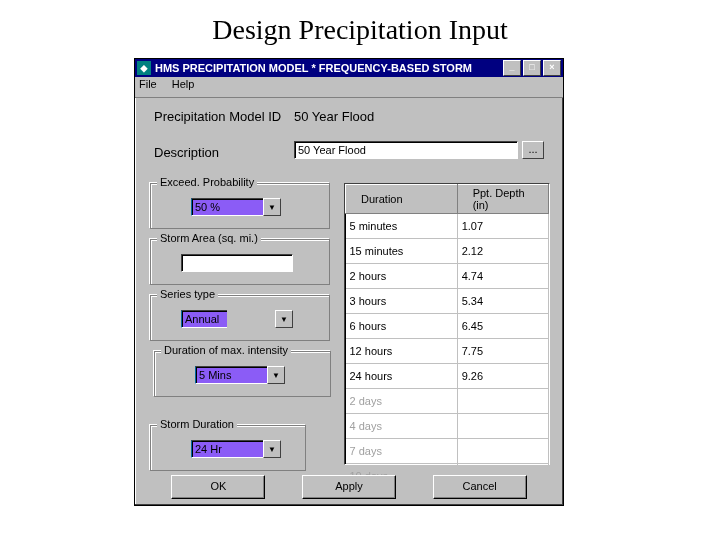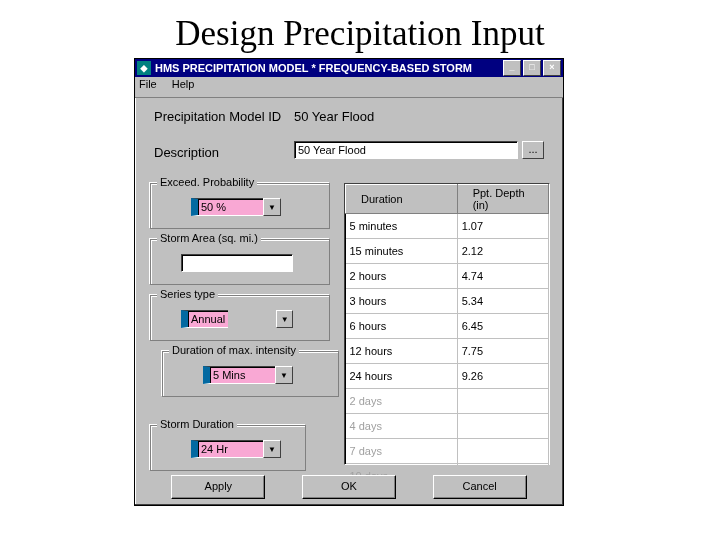--- a/index.html
+++ b/index.html
@@ -7,21 +7,21 @@
     background: #fff;
     font-family: "MS Sans Serif", Arial, sans-serif;
     font-size: 11px;
     color: #000;
     width: 720px;
     height: 540px;
     position: relative;
   }
   .page-title {
     font-family: "Times New Roman", serif;
-    font-size: 35px;
+    font-size: 28px;
     text-align: center;
     margin: 14px 0 6px 0;
   }
   .window {
     position: absolute;
     left: 134px;
     top: 58px;
     width: 430px;
     height: 448px;
     background: #c0c0c0;
@@ -82,22 +82,22 @@
     border:1px solid #808080;
     box-shadow: 1px 1px 0 #fff inset, -1px -1px 0 #fff;
   }
   .group-title {
     position:absolute;top:-8px;left:6px;background:#c0c0c0;padding:0 3px;font-size:11px;
   }
   .combo {
     position:absolute;display:flex;height:18px;box-sizing:border-box;
   }
   .combo .cfield {
-    flex:1;background:#f9a8d4;
-    border-top:1px solid #404040;border-left:7px solid #0369a1;
+    flex:1;background:#8b5cf6;
+    border-top:1px solid #404040;border-left:1px solid #0369a1;
     border-bottom:1px solid #fff;border-right:none;
     box-shadow: inset 1px 1px #000;
     padding:1px 3px;font-size:11px;line-height:15px;
   }
   .combo .cbtn {
     width:16px;background:#c0c0c0;
     border-top:1px solid #fff;border-left:1px solid #fff;
     border-right:1px solid #404040;border-bottom:1px solid #404040;
     display:flex;align-items:center;justify-content:center;font-size:8px;
   }
@@ -178,21 +178,21 @@
     </div>
 
     <div class="group" style="left:12px;top:198px;width:180px;height:46px;">
       <div class="group-title">Series type</div>
       <div class="combo" style="left:30px;top:14px;width:112px;gap:48px;">
         <div class="cfield">Annual</div>
         <div class="cbtn">▼</div>
       </div>
     </div>
 
-    <div class="group" style="left:24px;top:254px;width:177px;height:46px;">
+    <div class="group" style="left:16px;top:254px;width:177px;height:46px;">
       <div class="group-title">Duration of max. intensity</div>
       <div class="combo" style="left:40px;top:14px;width:90px;">
         <div class="cfield">5 Mins</div>
         <div class="cbtn">▼</div>
       </div>
     </div>
 
     <div class="group" style="left:12px;top:328px;width:156px;height:46px;padding-left:41px;">
       <div class="group-title">Storm Duration</div>
       <div class="combo" style="left:40px;top:14px;width:90px;">
@@ -254,18 +254,18 @@
               <td>10 days</td>
               <td class="num"></td>
             </tr>
           </tbody>
       </table>
     </div>
 
   </div>
 
   <div class="btnbar">
+    <div class="pushbtn">OK</div>
     <div class="pushbtn">Apply</div>
-    <div class="pushbtn">OK</div>
     <div class="pushbtn">Cancel</div>
   </div>
 
 </div>
 
 </body></html>

